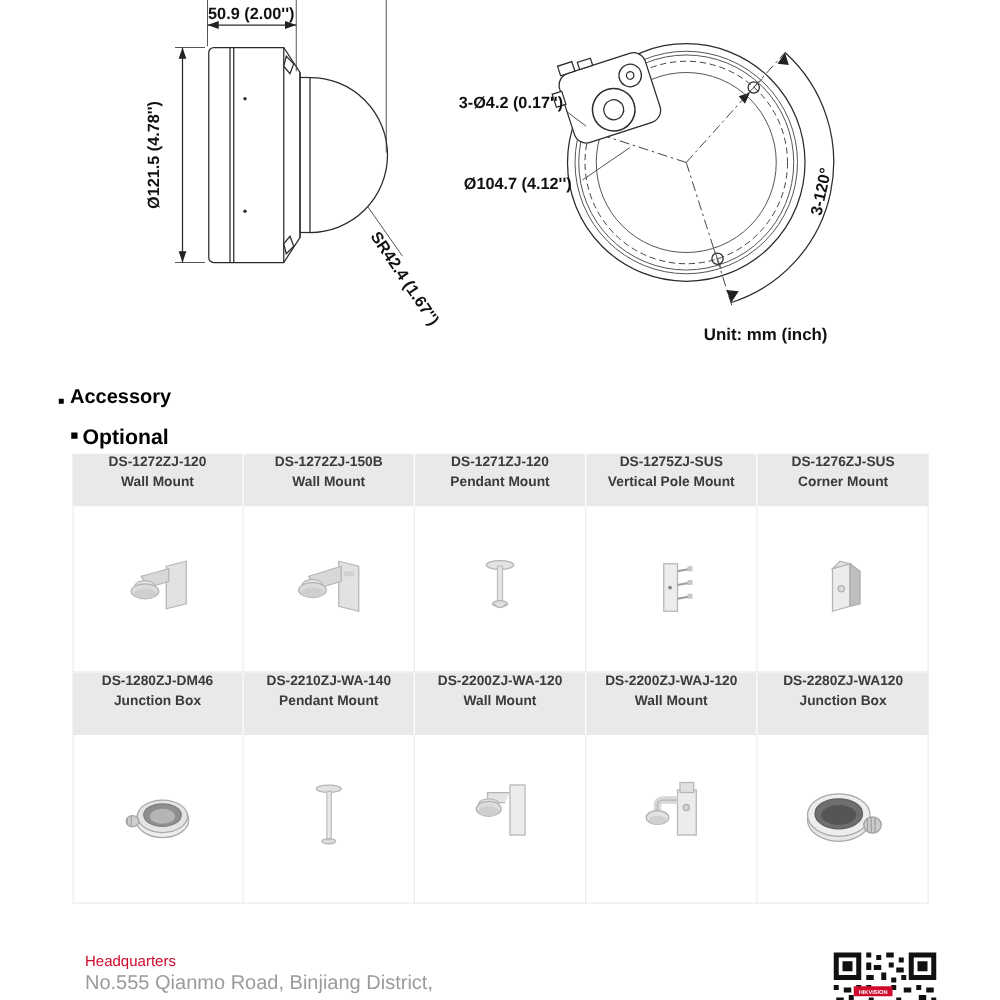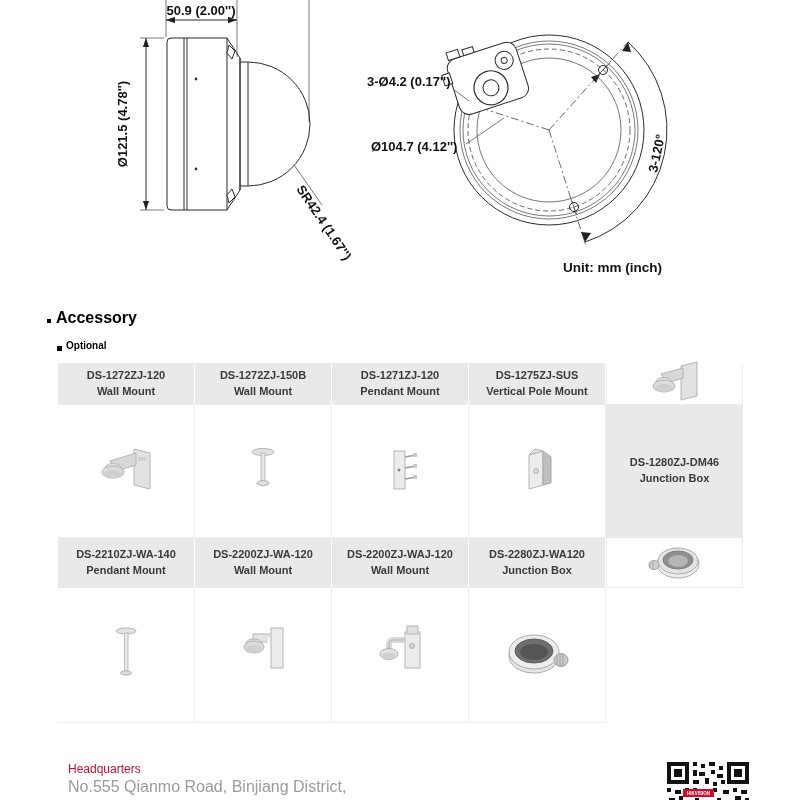--- a/index.html
+++ b/index.html
@@ -8,26 +8,26 @@
   
   svg .ln{stroke:#2b2b2b;stroke-width:1;fill:none;}
   svg .thin{stroke:#555;stroke-width:0.8;fill:none;}
   svg .dash{stroke:#444;stroke-width:0.8;fill:none;stroke-dasharray:5 3;}
   svg .dashdot{stroke:#444;stroke-width:0.8;fill:none;stroke-dasharray:8 3 2 3;}
   svg text.dim{font-family:"Liberation Sans",sans-serif;font-weight:bold;font-size:13px;fill:#111;}
   svg .arrow{fill:#222;stroke:none;}
   
   .sec-title{position:absolute;left:56px;top:309px;font-size:16px;font-weight:bold;color:#000;}
   .sec-bullet{position:absolute;left:47px;top:319px;width:4px;height:4px;background:#000;}
-  .sub-title{position:absolute;left:66px;top:340px;font-size:10px;font-weight:bold;color:#000;}
+  .sub-title{position:absolute;left:66px;top:340px;font-size:17px;font-weight:bold;color:#000;}
   .sub-bullet{position:absolute;left:57px;top:346px;width:5px;height:5px;background:#000;}
   .acc-table{position:absolute;left:58px;top:363px;width:685px;display:grid;
     grid-template-columns:repeat(5,137px);grid-template-rows:42px 133px 50px 135px;}
   .hcell{background:#e9e9e9;border-right:1px solid #fff;display:flex;flex-direction:column;
-    align-items:center;justify-content:center;text-align:center;}
+    align-items:center;justify-content:flex-start;text-align:center;}
   .hcell:nth-child(5n){border-right:none;}
   .hcell .model{font-size:11px;font-weight:bold;color:#3a3a3a;line-height:1.35;}
   .hcell .type{font-size:11px;font-weight:bold;color:#3a3a3a;line-height:1.6;}
   .icell{border-right:1px solid #ededed;border-bottom:1px solid #ededed;display:flex;
     align-items:center;justify-content:center;}
   .icell.first{border-left:1px solid #ededed;}
   
   .hq{position:absolute;left:68px;top:762px;font-size:12px;font-weight:normal;color:#cf0a2c;}
   .addr{position:absolute;left:68px;top:778px;font-size:16px;color:#9b9b9b;}
   .qr{position:absolute;left:665px;top:760px;width:86px;height:40px;overflow:hidden;}
@@ -140,20 +140,24 @@
     <div class="model">DS-1272ZJ-150B</div>
     <div class="type">Wall Mount</div>
   </div>
   <div class="hcell">
     <div class="model">DS-1271ZJ-120</div>
     <div class="type">Pendant Mount</div>
   </div>
   <div class="hcell">
     <div class="model">DS-1275ZJ-SUS</div>
     <div class="type">Vertical Pole Mount</div>
+  </div>
+  <div class="hcell">
+    <div class="model">DS-1276ZJ-SUS</div>
+    <div class="type">Corner Mount</div>
   </div>
 
   <div class="icell first">
     <svg width="72" height="72" viewBox="0 0 72 72">
       <polygon points="42,18 58,14 58,48 42,52" fill="#e2e2e2" stroke="#b5b5b5"></polygon>
       <polygon points="22,26 44,20 44,30 28,35" fill="#d8d8d8" stroke="#b5b5b5"></polygon>
       <ellipse cx="25" cy="34" rx="8" ry="4.5" fill="#e6e6e6" stroke="#b5b5b5"></ellipse>
       <ellipse cx="25" cy="38" rx="11" ry="6" fill="#dcdcdc" stroke="#b0b0b0"></ellipse>
       <ellipse cx="25" cy="40" rx="9" ry="4" fill="#cfcfcf" stroke="none"></ellipse>
     </svg>

